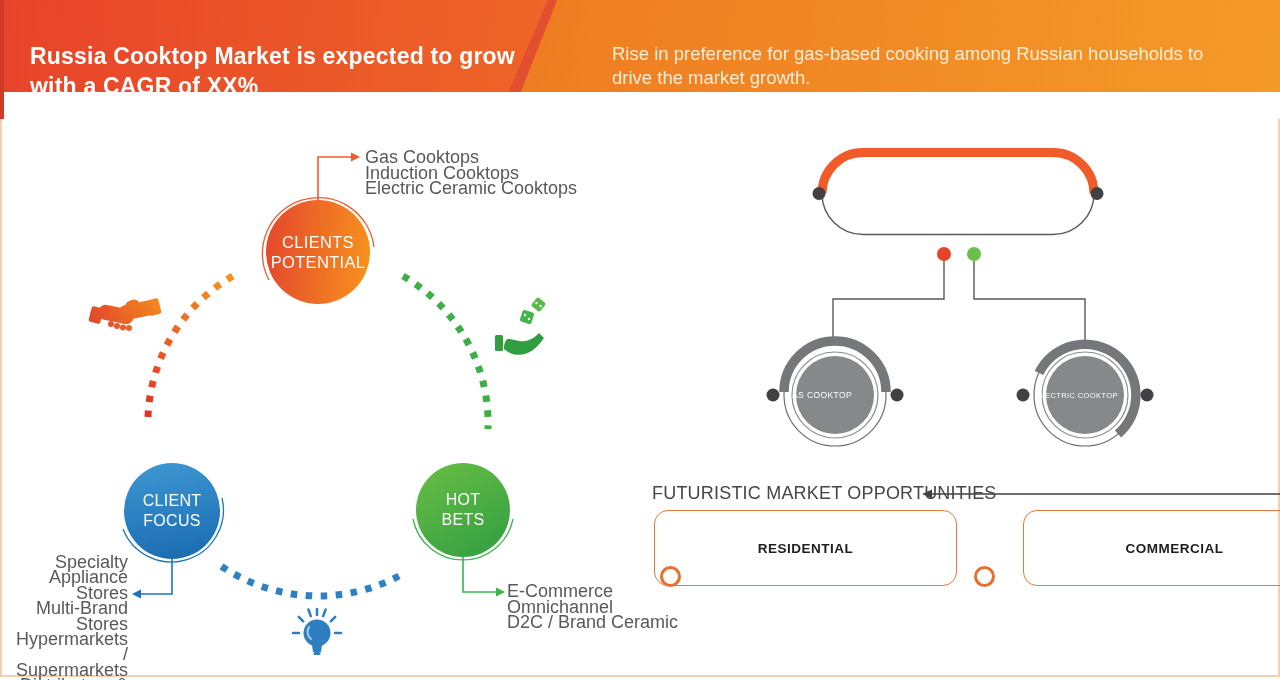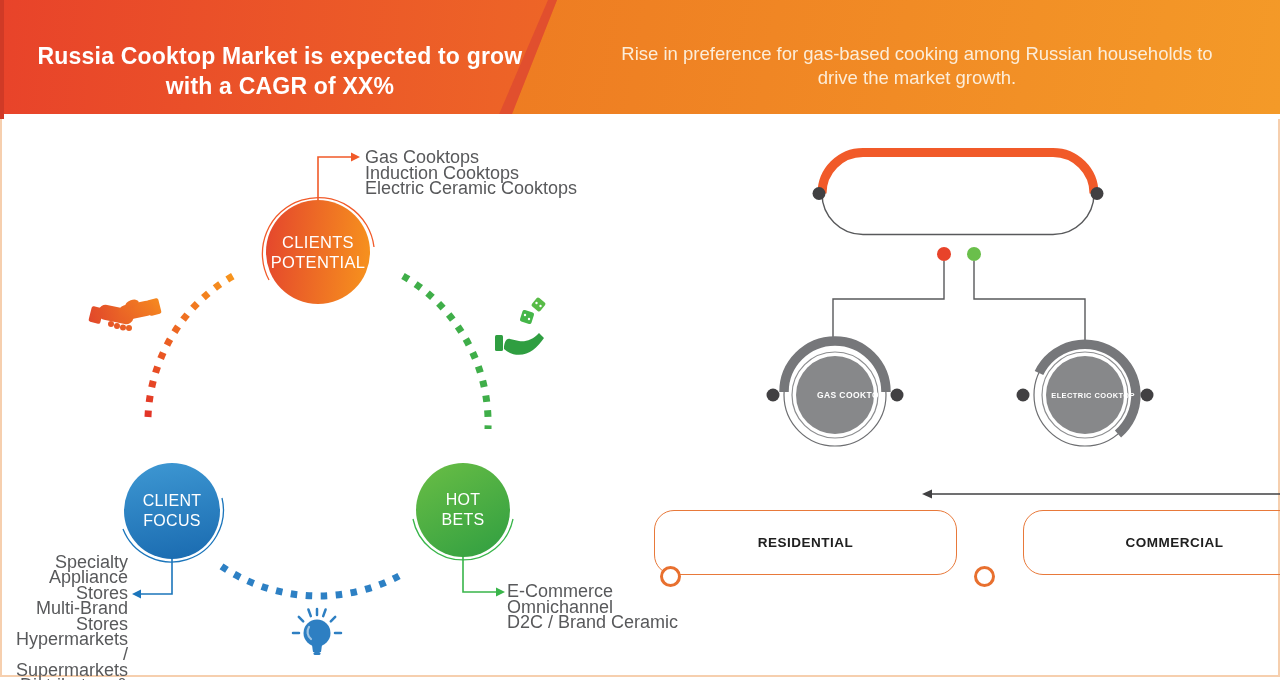--- a/index.html
+++ b/index.html
@@ -1,20 +1,20 @@
 <!DOCTYPE html>
 <html><head>
 <meta charset="utf-8">
 <style>
   html,body{margin:0;padding:0;background:#fff;}
   .stage{position:relative;width:1280px;height:680px;overflow:hidden;background:#fff;
          font-family:"Liberation Sans",sans-serif;}
   
-  .banner{position:absolute;left:0;top:0;width:1280px;height:114px;
-          background:linear-gradient(95deg,#e8432a 0%,#ef6f26 55%,#f5921f 100%);text-align:center;}
+  .banner{position:absolute;left:0;top:0;width:1280px;height:92px;
+          background:linear-gradient(95deg,#e8432a 0%,#ef6f26 55%,#f5921f 100%);}
   .banner-right{position:absolute;inset:0;
           background:linear-gradient(100deg,#ee7c22 40%,#f49a28 100%);
           clip-path:polygon(557px 0,1280px 0,1280px 119px,510px 119px);}
   .banner-stripe{position:absolute;inset:0;background:#e14f2e;
           clip-path:polygon(548px 0,557px 0,510px 119px,497px 119px);}
   .banner-left-edge{position:absolute;left:0;top:0;width:4px;height:119px;background:#d03a26;}
   .banner-title{position:absolute;left:30px;top:27px;width:500px;color:#fff;
           font-size:23px;line-height:1.27;font-weight:700;letter-spacing:.2px;}
   .banner-subtitle{position:absolute;left:580px;top:23px;width:610px;color:#fcedd9;
           font-size:18.5px;line-height:1.3;font-weight:400;margin-left:32px;}
@@ -35,28 +35,28 @@
   
   .side-list{position:absolute;color:#58595b;font-size:18px;line-height:15.5px;}
   .list-products{left:365px;top:150px;}
   .list-focus{left:16px;top:509px;width:112px;text-align:right;line-height:15.4px;margin-top:46px;}
   .list-bets{left:507px;top:584px;}
   
   .fm-pill{position:absolute;left:833px;top:161px;width:250px;height:65px;border-radius:33px;
         background:linear-gradient(180deg,#f37030 0%,#ee5526 100%);
         display:flex;align-items:center;justify-content:center;color:#fff;
         font-size:22px;font-weight:700;letter-spacing:.3px;}
-  .seg-label{position:absolute;color:#fff;font-weight:700;text-align:right;letter-spacing:.4px;}
+  .seg-label{position:absolute;color:#fff;font-weight:400;text-align:left;letter-spacing:.4px;}
   .seg-gas{left:785px;top:390px;width:100px;font-size:8.5px;}
   .seg-electric{left:1035px;top:391px;width:100px;font-size:7.5px;}
   
   .opp-heading{position:absolute;left:652px;top:483px;color:#464648;font-size:18px;
         font-weight:500;letter-spacing:.2px;}
-  .opp-box{position:absolute;top:510px;width:303px;height:65px;box-sizing:border-box;
-        border:1.6px solid #e8793a;border-radius:20px;display:flex;align-items:center;
+  .opp-box{position:absolute;top:510px;width:303px;height:76px;box-sizing:border-box;
+        border:1.6px solid #e8793a;border-radius:14px;display:flex;align-items:center;
         justify-content:center;color:#202020;font-size:13.5px;font-weight:700;letter-spacing:.5px;}
   .box-res{left:654px;}
   .box-com{left:1023px;}
   .opp-ring{position:absolute;width:21px;height:21px;box-sizing:border-box;border-radius:50%;
         border:3.5px solid #e8702f;background:#fff;}
   .ring-res{left:660px;top:566px;}
   .ring-com{left:974px;top:566px;}
 </style>
 </head>
 <body>
@@ -199,18 +199,19 @@
 Distributors &amp;
 Dealers
 Others</div>
   <div class="side-list list-bets preline">E-Commerce
 Omnichannel
 D2C / Brand Ceramic</div>
 
   <div class="seg-label seg-gas">GAS COOKTOP</div>
   <div class="seg-label seg-electric">ELECTRIC COOKTOP</div>
 
+  <div class="opp-heading">FUTURISTIC MARKET OPPORTUNITIES</div>
   <div class="opp-box box-res">RESIDENTIAL</div>
   <div class="opp-box box-com">COMMERCIAL</div>
   <div class="opp-ring ring-res"></div>
   <div class="opp-ring ring-com"></div>
 
 </div>
 
 </body></html>

